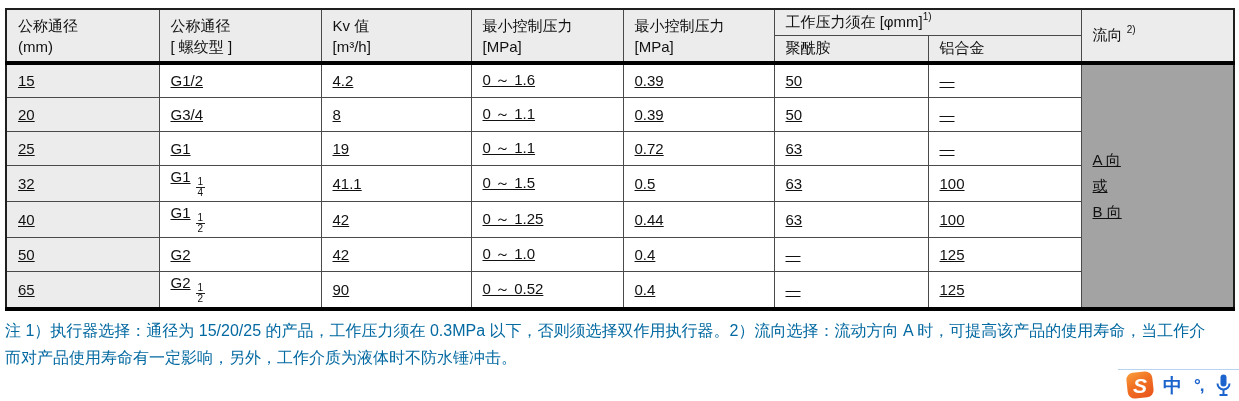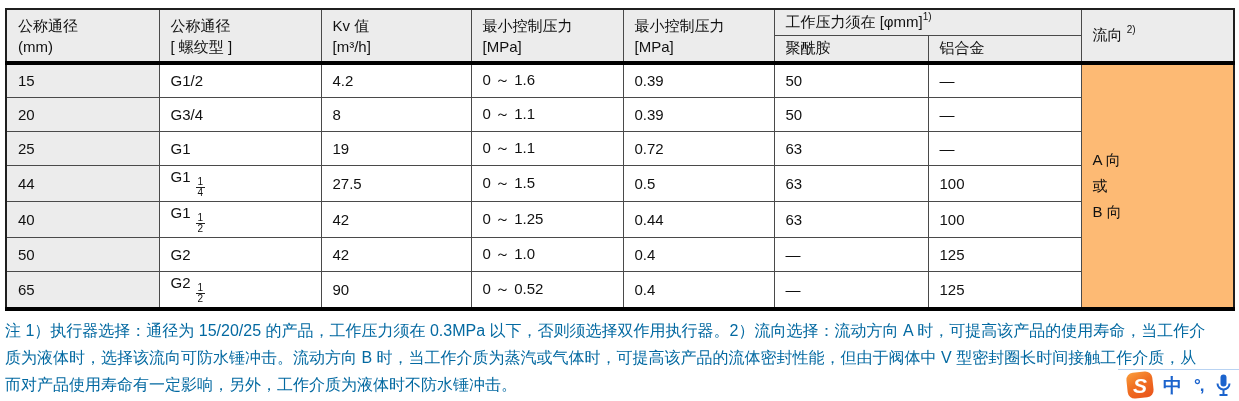--- a/index.html
+++ b/index.html
@@ -28,34 +28,34 @@
     text-align: left;
     vertical-align: middle;
     font-weight: 400;
     white-space: nowrap;
     overflow: hidden;
   }
   table.spec thead th { background: #ececec; }
   table.spec thead { border-bottom: 4px solid #000; }
   table.spec thead tr.h1 { height: 26px; }
   table.spec thead tr.h2 { height: 28px; }
-  table.spec tbody tr { height: 34px; }
+  table.spec tbody tr { height: 34px; text-decoration: underline; }
   table.spec td.dn { background: #ececec; }
   th .hl { line-height: 21px; }
   sup.fn { font-size: 10px; vertical-align: 7px; line-height: 0; }
 
   .frac {
     display: inline-flex; flex-direction: column; align-items: center;
     font-size: 10px; line-height: 1.05; margin-left: 5px;
     vertical-align: -3px;
   }
   .frac i { font-style: normal; padding: 0 2px; }
   .frac i.den { border-top: 1px solid #222; }
 
-  td.flow-cell { background: #fdba74; vertical-align: middle; margin-left: 48px; }
+  td.flow-cell { background: #a3a3a3; vertical-align: middle; margin-left: 48px; }
   td.flow-cell .hl { line-height: 26px; }
 
   
   .note {
     position: absolute; left: 5px; top: 317px; width: 1232px;
     font-size: 16px; line-height: 27px; color: #0369a1;
     white-space: nowrap;
   }
 
   
@@ -161,28 +161,28 @@
     <tr>
       <td class="dn">25</td>
       <td>G1</td>
       <td>19</td>
       <td>0 ～ 1.1</td>
       <td>0.72</td>
       <td>63</td>
       <td>—</td>
     </tr>
     <tr>
-      <td class="dn">44</td>
+      <td class="dn">32</td>
       <td>
         <span>G1</span><span class="frac">
             <i>1</i>
             <i class="den">4</i>
           </span>
       </td>
-      <td>27.5</td>
+      <td>41.1</td>
       <td>0 ～ 1.5</td>
       <td>0.5</td>
       <td>63</td>
       <td>100</td>
     </tr>
     <tr>
       <td class="dn">40</td>
       <td>
         <span>G1</span><span class="frac">
             <i>1</i>
@@ -216,21 +216,20 @@
       <td>0 ～ 0.52</td>
       <td>0.4</td>
       <td>—</td>
       <td>125</td>
     </tr>
   </tbody>
 </table>
 
 <div class="note">
   <div>注 1）执行器选择：通径为 15/20/25 的产品，工作压力须在 0.3MPa 以下，否则须选择双作用执行器。2）流向选择：流动方向 A 时，可提高该产品的使用寿命，当工作介</div>
-  <div>质为液体时，选择该流向可防水锤冲击。流动方向 B 时，当工作介质为蒸汽或气体时，可提高该产品的流体密封性能，但由于阀体中 V 型密封圈长时间接触工作介质，从</div>
   <div>而对产品使用寿命有一定影响，另外，工作介质为液体时不防水锤冲击。</div>
 </div>
 
 <div class="ime">
   <div class="s-logo">
       <span>S</span>
     </div>
   <div class="mode">中</div>
   <div class="punct">°,</div>
   <div class="mic">

